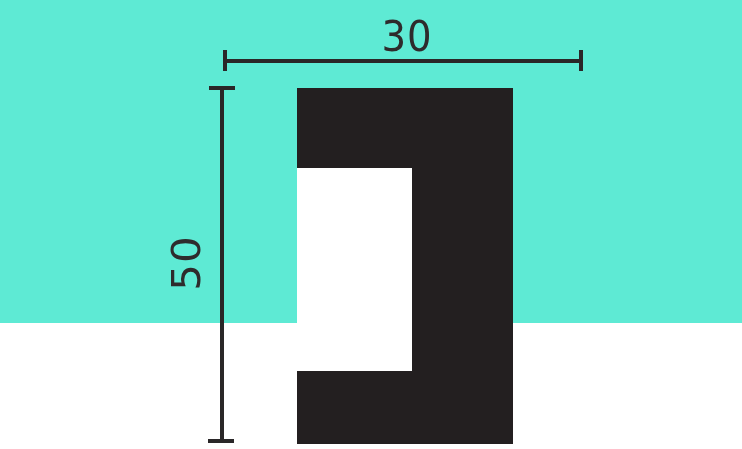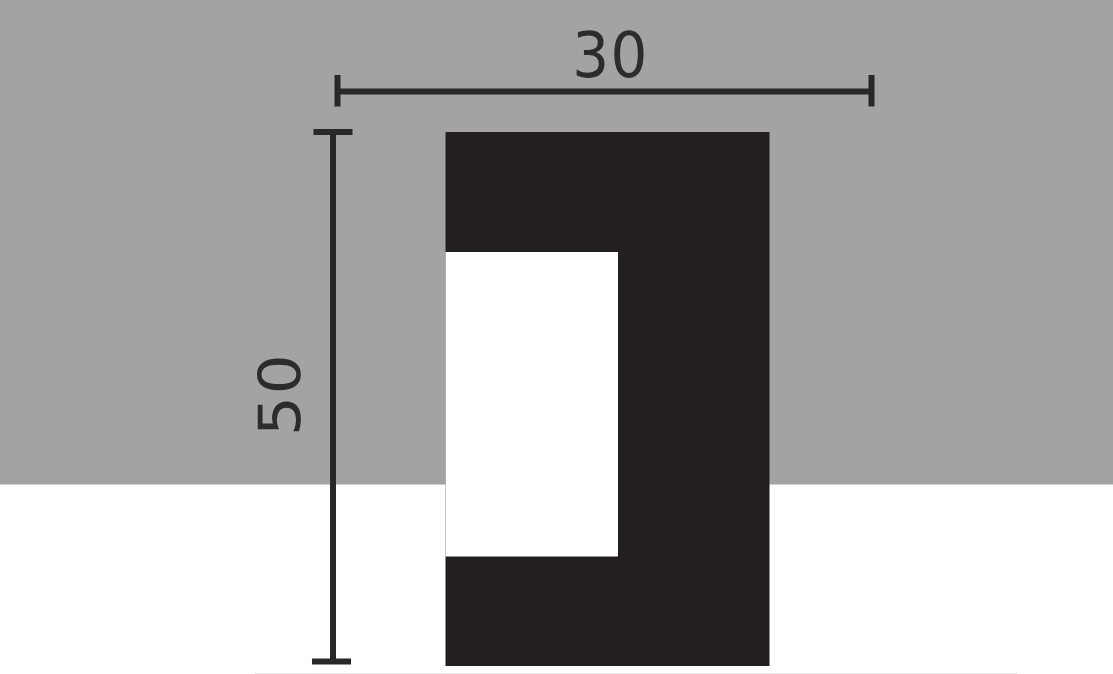--- a/index.html
+++ b/index.html
@@ -5,21 +5,21 @@
   * { margin: 0; padding: 0; box-sizing: border-box; }
   html, body {
     width: 742px; height: 449px;
     font-family: "DejaVu Sans", "Liberation Sans", sans-serif;
     background: #ffffff;
     overflow: hidden;
   }
   .canvas {
     position: relative;
     width: 742px; height: 323px;
-    background: #a3a3a3;
+    background: #5eead4;
   }
   
   .dim-label {
     position: absolute;
     color: #2e2b2c;
     font-size: 42px;
     font-weight: 400;
     letter-spacing: 1px;
     line-height: 1;
     display: flex;

